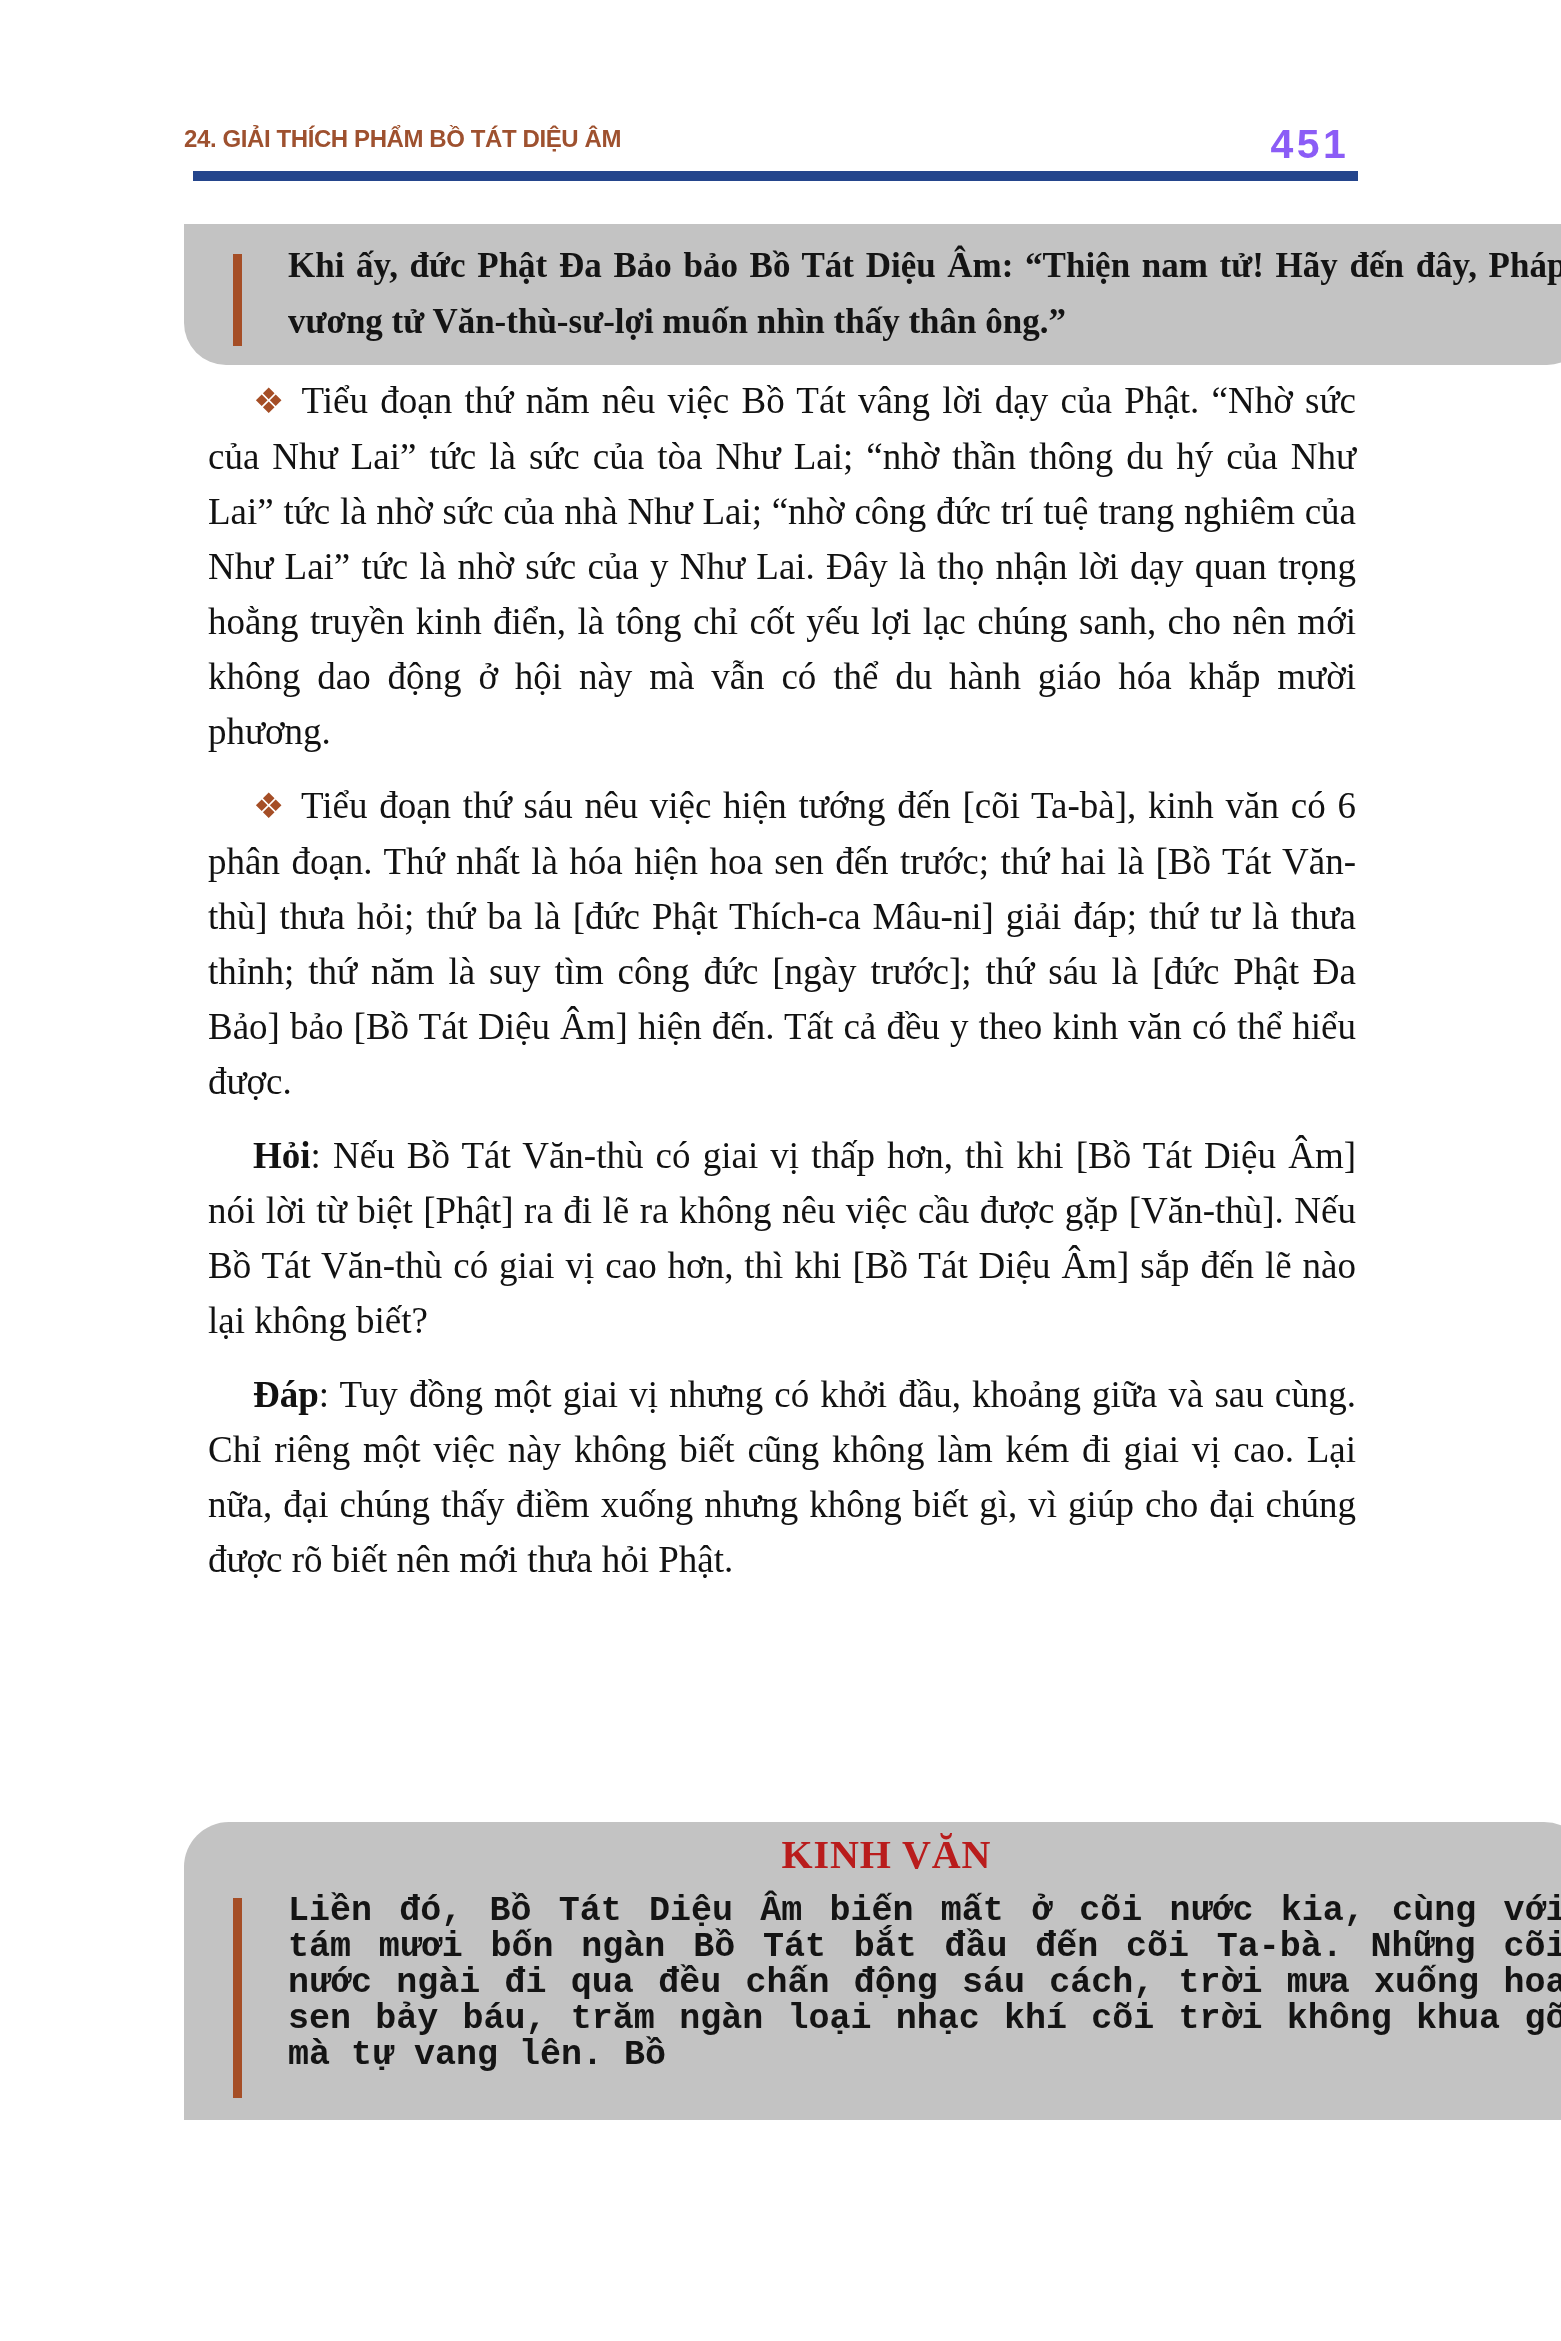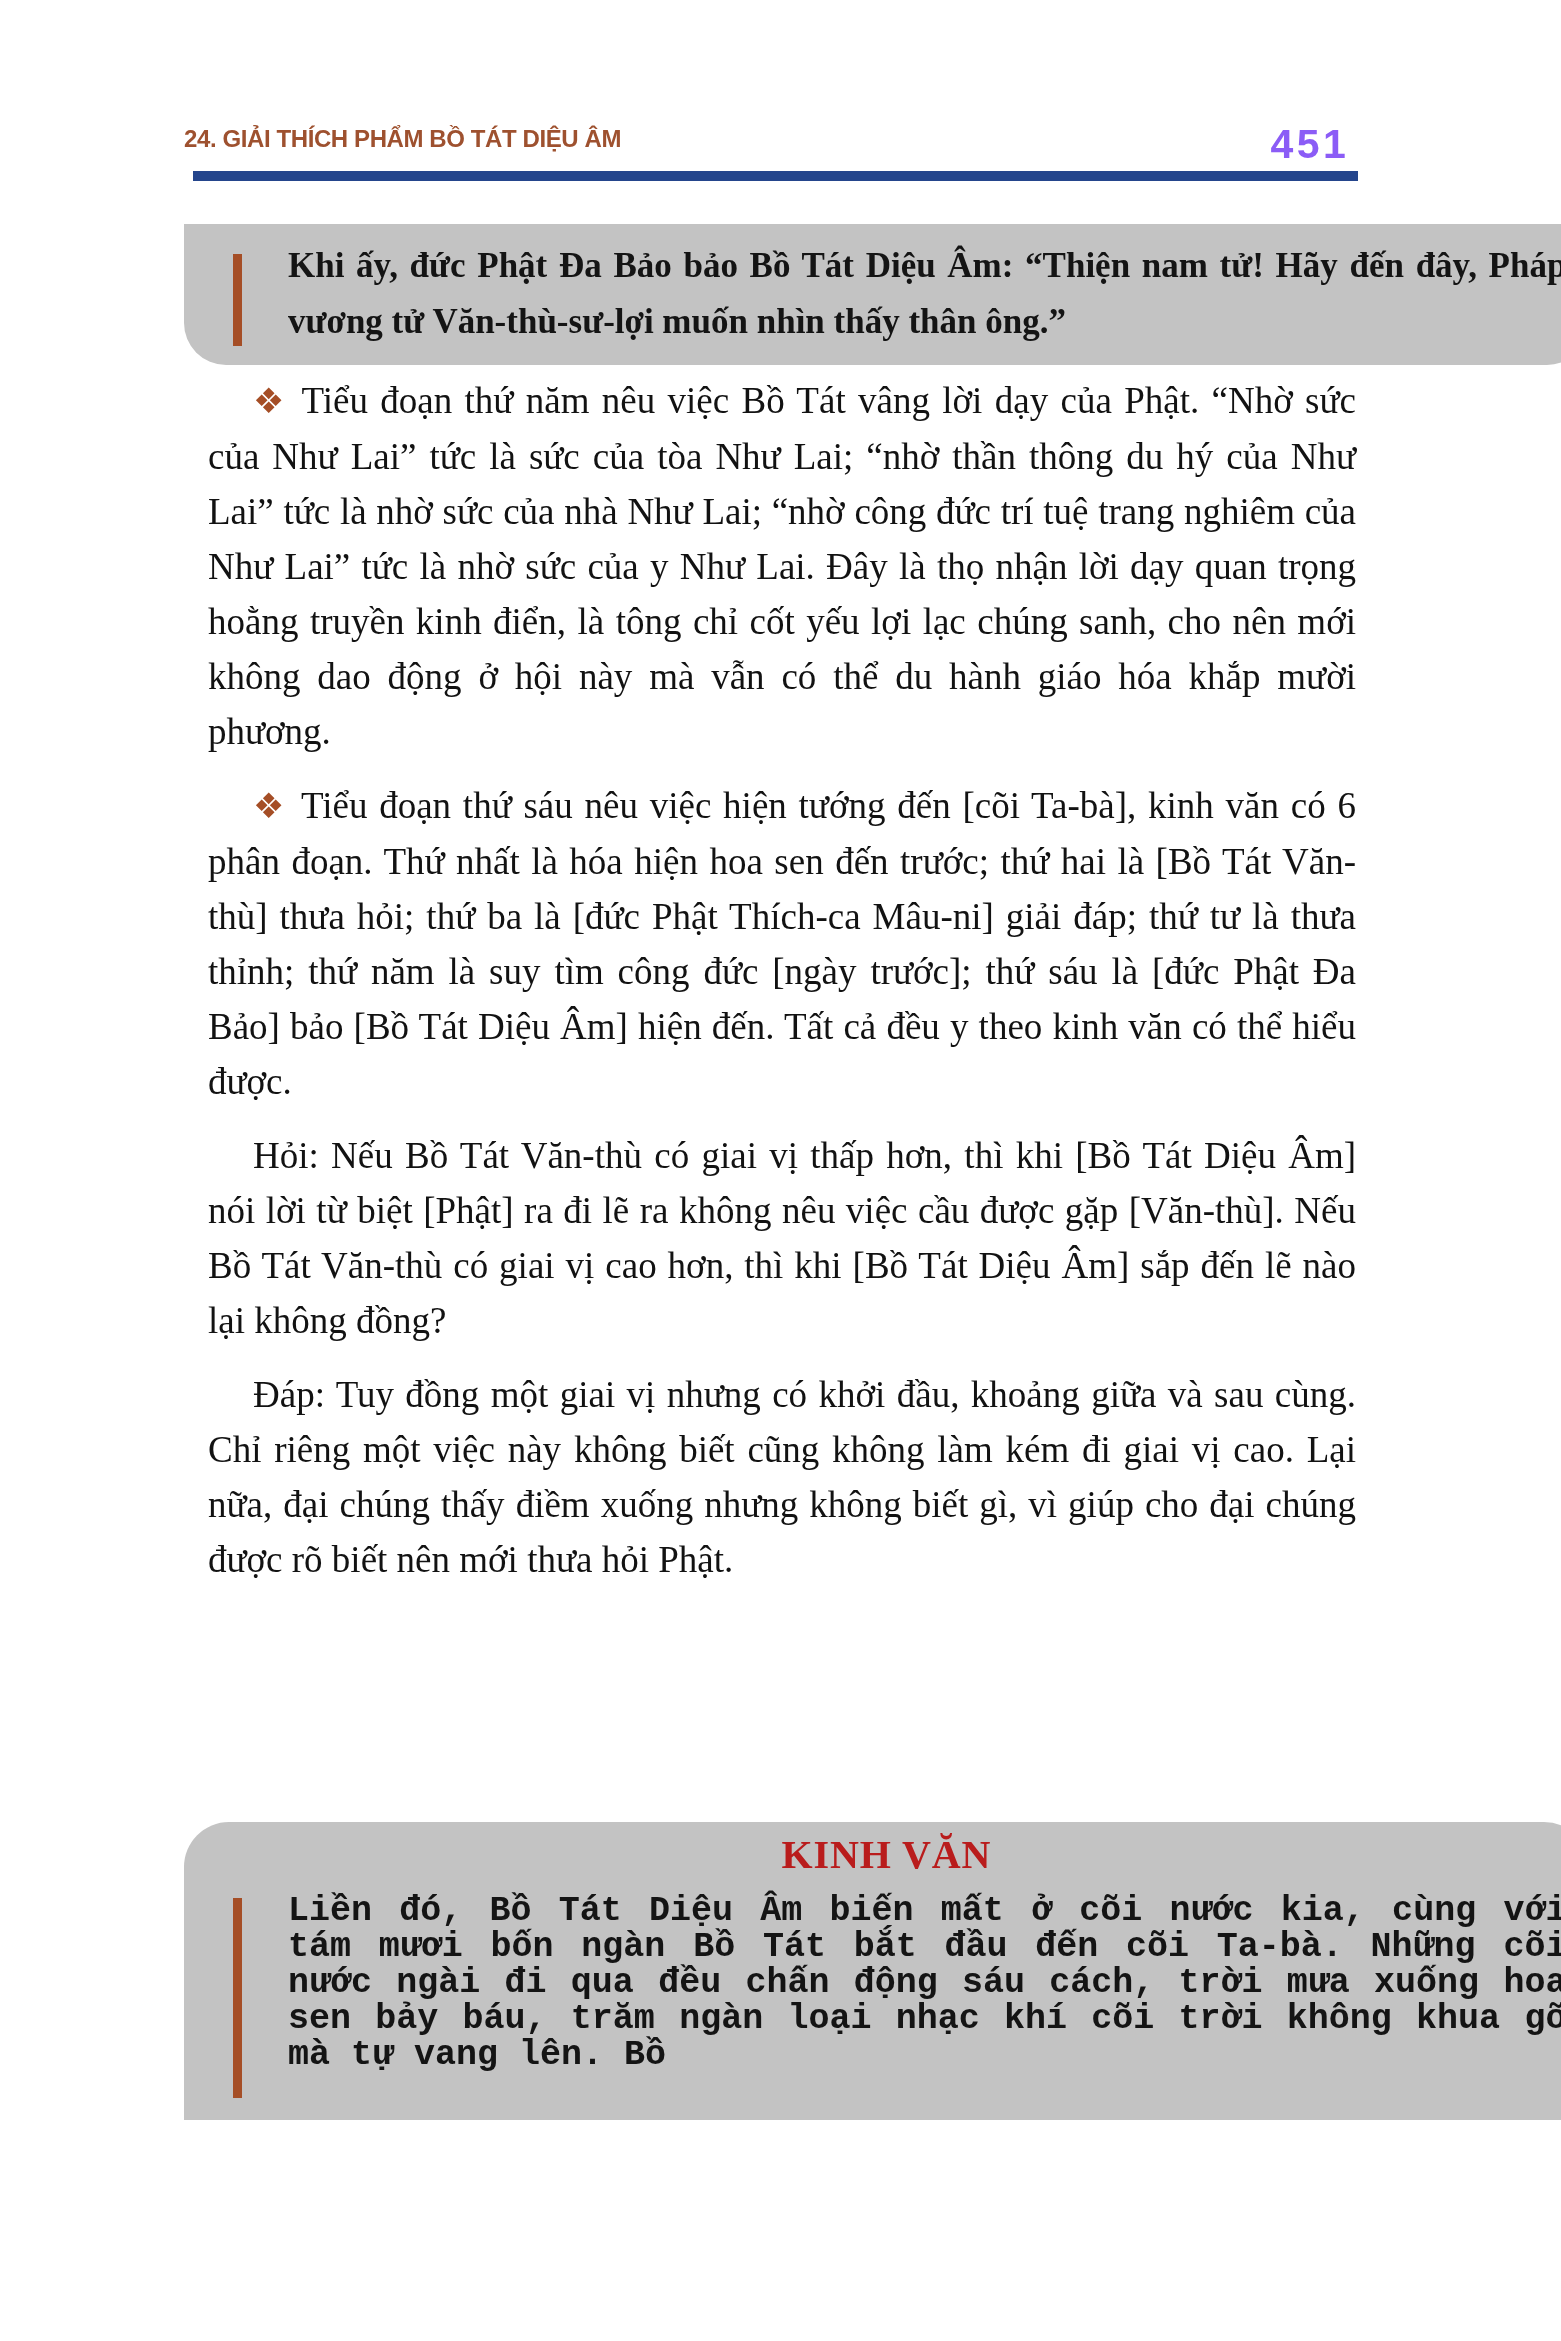--- a/index.html
+++ b/index.html
@@ -44,21 +44,21 @@
     font-weight:bold;font-size:40px;color:#b91c1c;letter-spacing:0.9px;
   }
 
   
   .body-text{
     position:absolute;left:208px;top:373px;width:1148px;
     font-size:37px;line-height:55px;text-align:justify;text-justify:inter-word;
   }
   .body-para{margin:0 0 19px 0;text-indent:45px;}
   .bullet-glyph{color:var(--bar-brown,#A54E26);font-size:35px;padding-right:14px;}
-  .qa-label{font-weight:normal;}
+  .qa-label{font-weight:bold;}
 </style>
 </head>
 <body>
 
 <div class="page">
 
   <div class="header">
     <div class="chapter-title">24. GIẢI THÍCH PHẨM BỒ TÁT DIỆU ÂM</div>
     <div class="page-number">451</div>
   </div>
@@ -70,21 +70,21 @@
   </div>
 
   <div class="body-text">
     <p class="body-para">
       <span class="bullet-glyph">❖</span><span>Tiểu đoạn thứ năm nêu việc Bồ Tát vâng lời dạy của Phật. “Nhờ sức của Như Lai” tức là sức của tòa Như Lai; “nhờ thần thông du hý của Như Lai” tức là nhờ sức của nhà Như Lai; “nhờ công đức trí tuệ trang nghiêm của Như Lai” tức là nhờ sức của y Như Lai. Đây là thọ nhận lời dạy quan trọng hoằng truyền kinh điển, là tông chỉ cốt yếu lợi lạc chúng sanh, cho nên mới không dao động ở hội này mà vẫn có thể du hành giáo hóa khắp mười phương.</span>
     </p>
     <p class="body-para">
       <span class="bullet-glyph">❖</span><span>Tiểu đoạn thứ sáu nêu việc hiện tướng đến [cõi Ta-bà], kinh văn có 6 phân đoạn. Thứ nhất là hóa hiện hoa sen đến trước; thứ hai là [Bồ Tát Văn-thù] thưa hỏi; thứ ba là [đức Phật Thích-ca Mâu-ni] giải đáp; thứ tư là thưa thỉnh; thứ năm là suy tìm công đức [ngày trước]; thứ sáu là [đức Phật Đa Bảo] bảo [Bồ Tát Diệu Âm] hiện đến. Tất cả đều y theo kinh văn có thể hiểu được.</span>
     </p>
     <p class="body-para">
-      <span class="qa-label">Hỏi</span><span>: Nếu Bồ Tát Văn-thù có giai vị thấp hơn, thì khi [Bồ Tát Diệu Âm] nói lời từ biệt [Phật] ra đi lẽ ra không nêu việc cầu được gặp [Văn-thù]. Nếu Bồ Tát Văn-thù có giai vị cao hơn, thì khi [Bồ Tát Diệu Âm] sắp đến lẽ nào lại không đồng?</span>
+      <span class="qa-label">Hỏi</span><span>: Nếu Bồ Tát Văn-thù có giai vị thấp hơn, thì khi [Bồ Tát Diệu Âm] nói lời từ biệt [Phật] ra đi lẽ ra không nêu việc cầu được gặp [Văn-thù]. Nếu Bồ Tát Văn-thù có giai vị cao hơn, thì khi [Bồ Tát Diệu Âm] sắp đến lẽ nào lại không biết?</span>
     </p>
     <p class="body-para">
       <span class="qa-label">Đáp</span><span>: Tuy đồng một giai vị nhưng có khởi đầu, khoảng giữa và sau cùng. Chỉ riêng một việc này không biết cũng không làm kém đi giai vị cao. Lại nữa, đại chúng thấy điềm xuống nhưng không biết gì, vì giúp cho đại chúng được rõ biết nên mới thưa hỏi Phật.</span>
     </p>
   </div>
 
   <div class="quote-box bottom">
     <div class="kinh-van-title">KINH VĂN</div>
     <div class="quote-bar"></div>
     <div class="quote-text">Liền đó, Bồ Tát Diệu Âm biến mất ở cõi nước kia, cùng với tám mươi bốn ngàn Bồ Tát bắt đầu đến cõi Ta-bà. Những cõi nước ngài đi qua đều chấn động sáu cách, trời mưa xuống hoa sen bảy báu, trăm ngàn loại nhạc khí cõi trời không khua gõ mà tự vang lên. Bồ</div>

